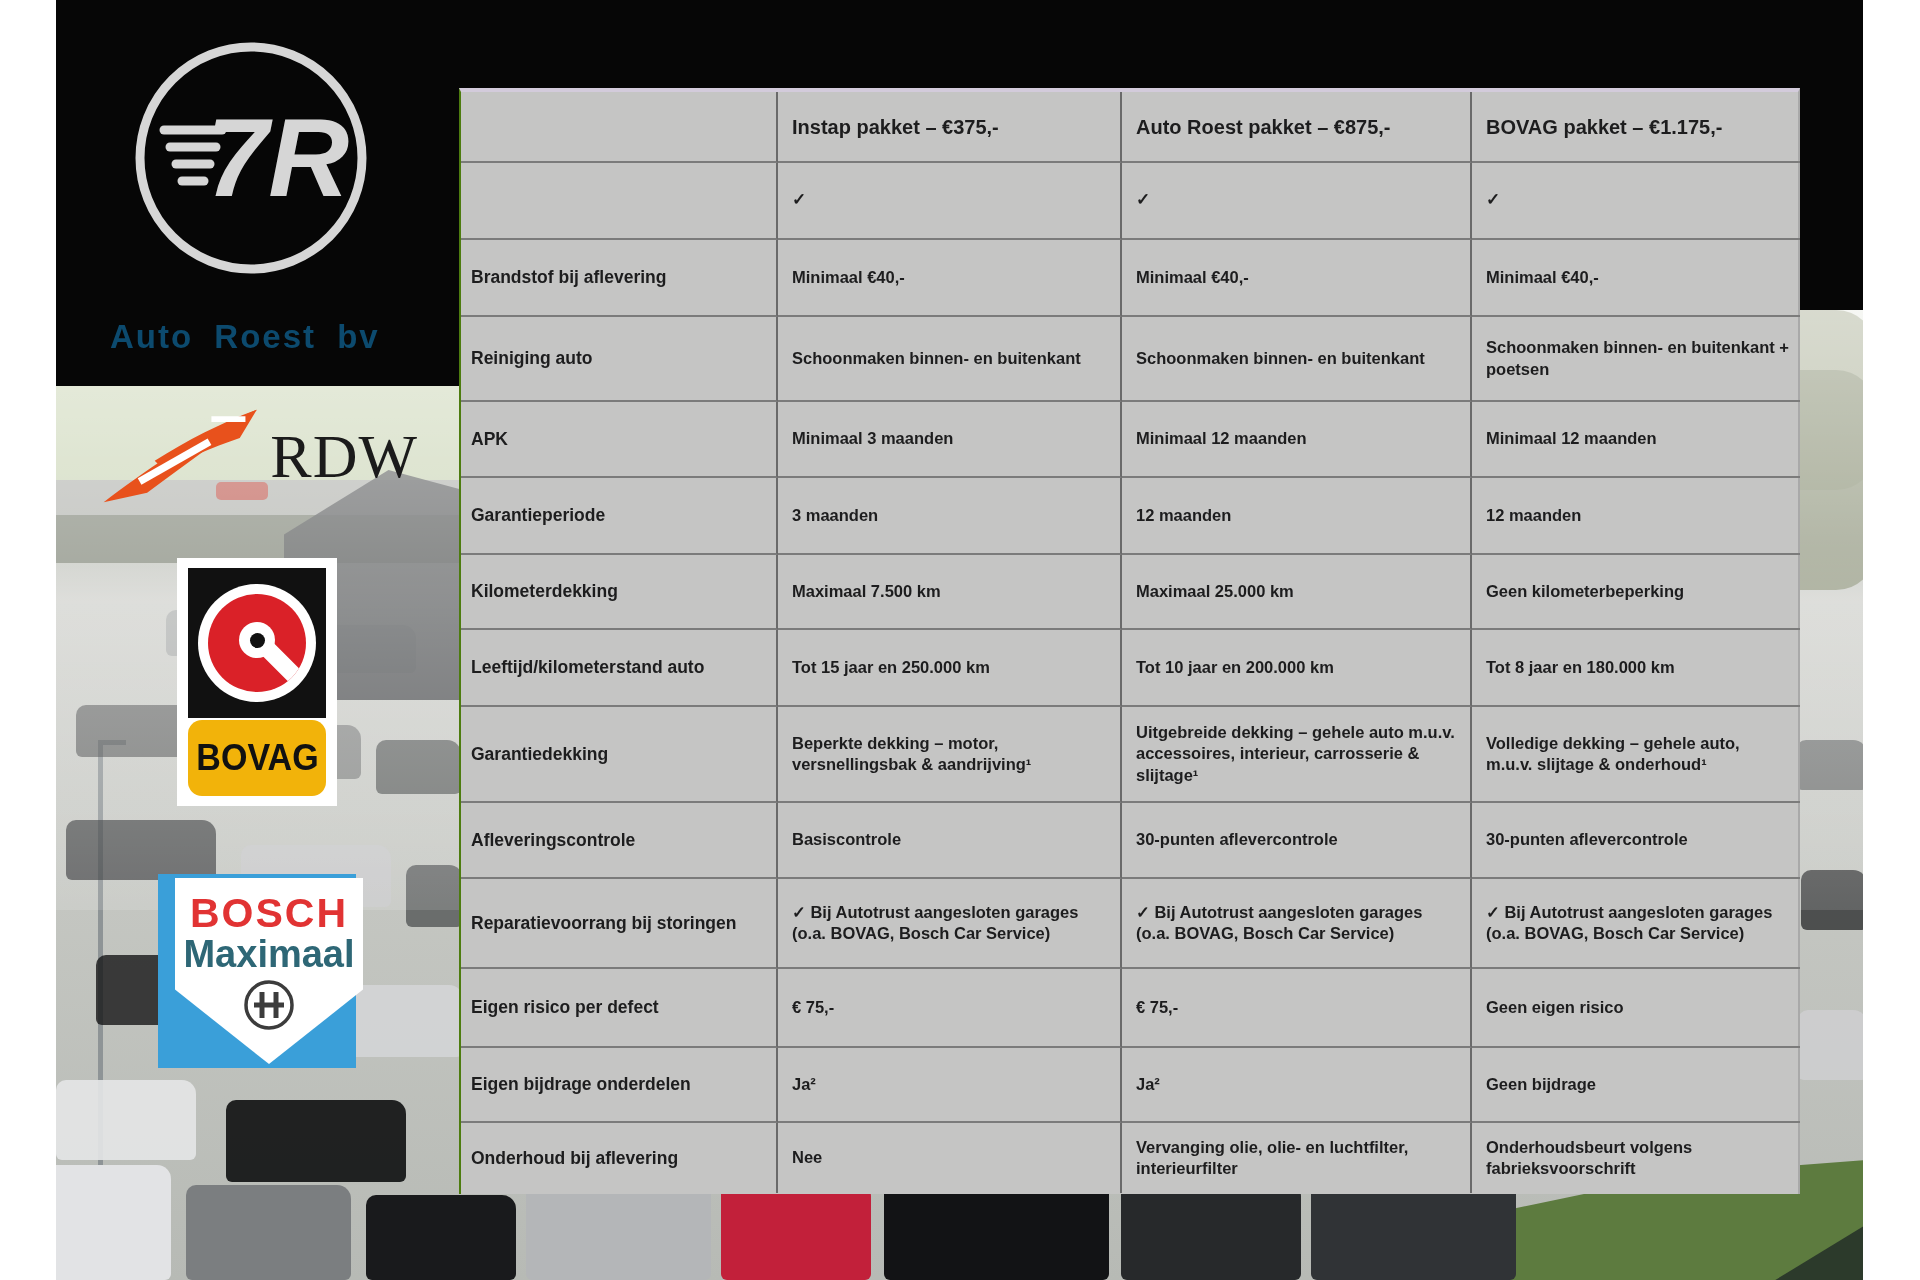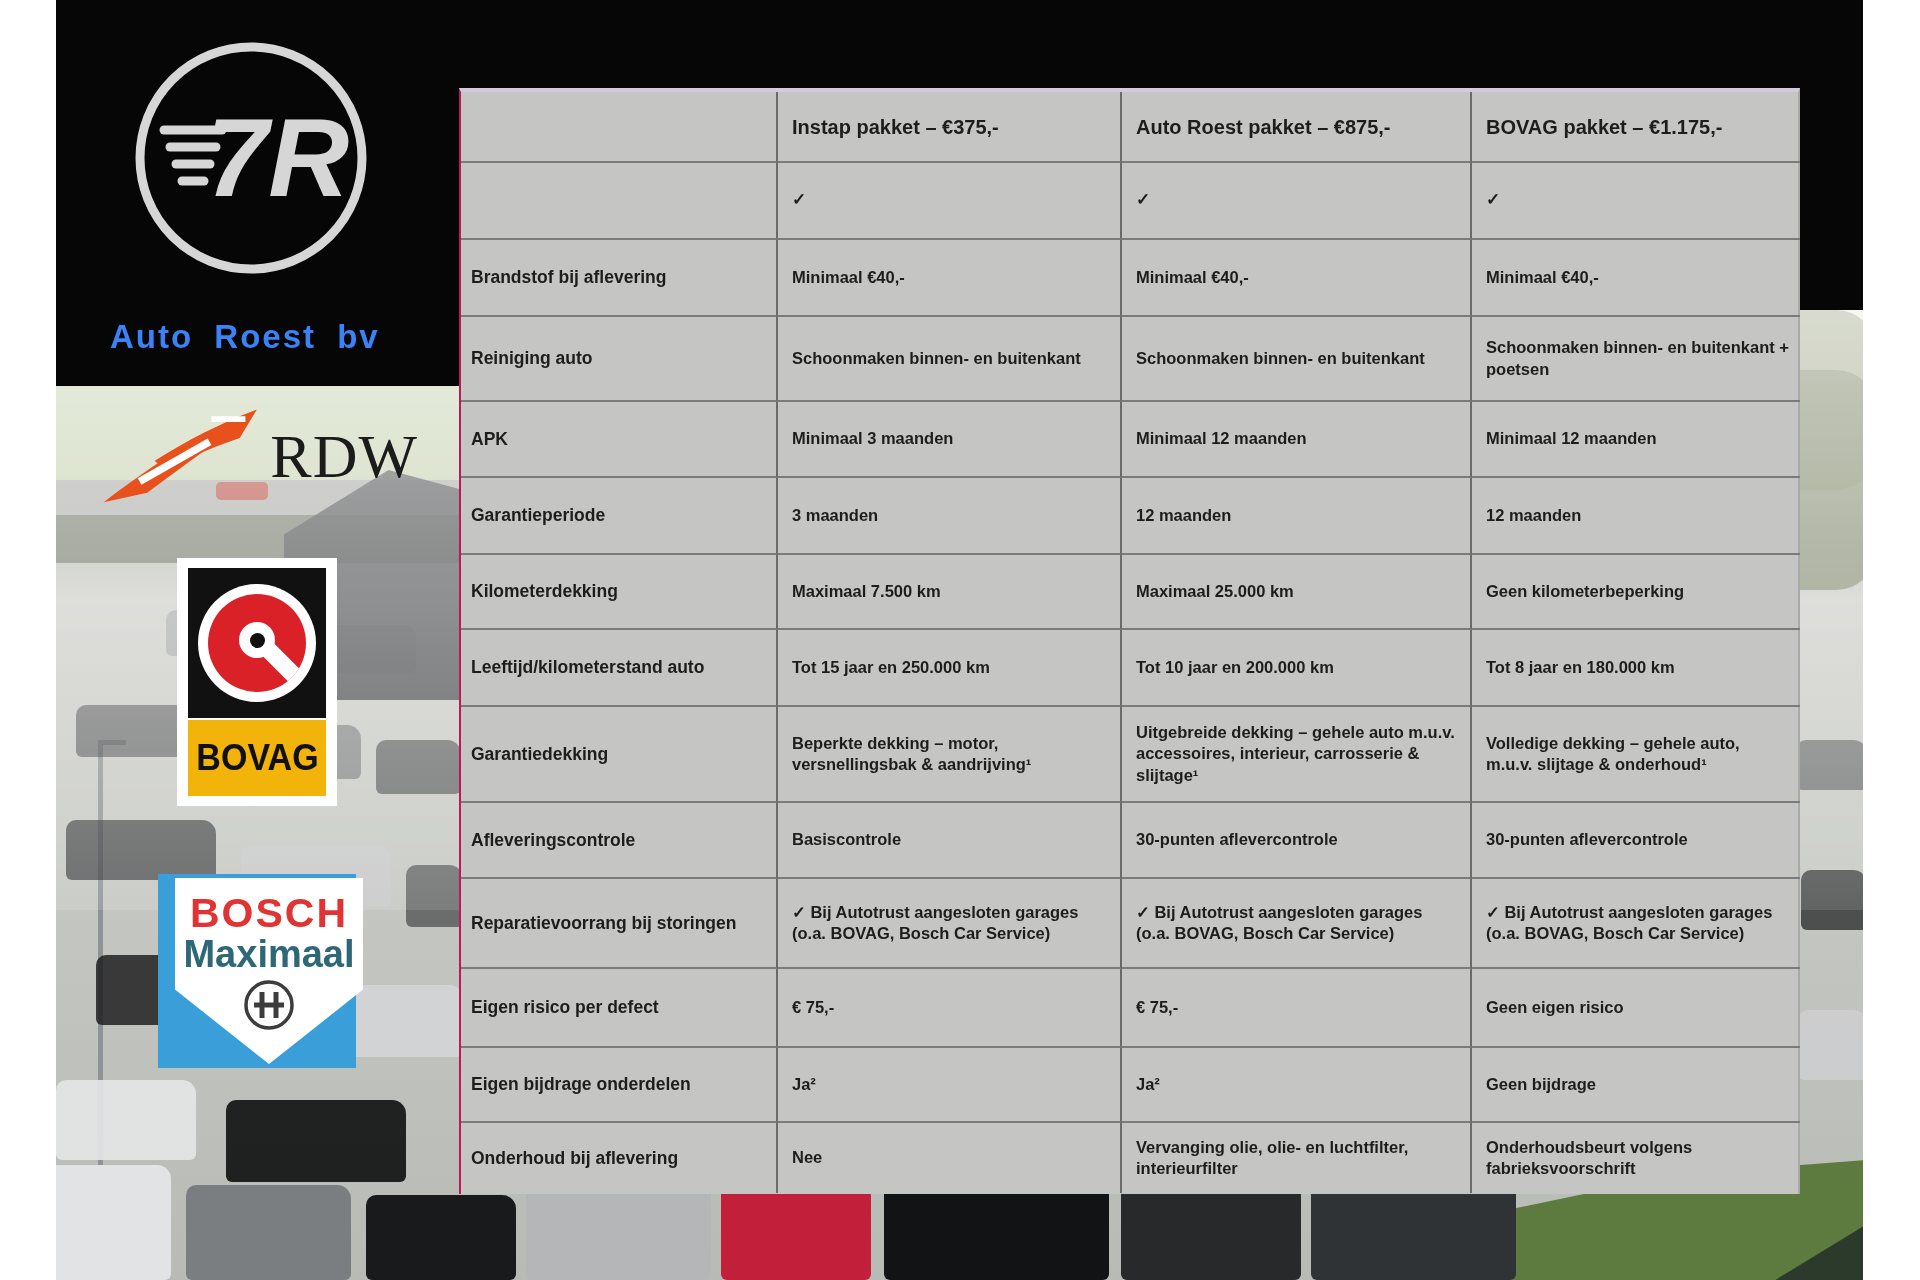--- a/index.html
+++ b/index.html
@@ -14,54 +14,54 @@
   .car{position:absolute;border-radius:10px 14px 6px 6px;}
   .wash{position:absolute;left:0;top:0;width:100%;height:600px;
         background:linear-gradient(rgba(255,255,255,.58),rgba(255,255,255,.12));}
 
   
   .band-a{position:absolute;left:56px;top:0;width:1807px;height:310px;background:#060606;}
   .band-b{position:absolute;left:56px;top:0;width:406px;height:386px;background:#060606;}
 
   
   .ar-logo{position:absolute;left:130px;top:34px;width:242px;height:248px;}
-  .ar-name{position:absolute;left:110px;top:318px;width:330px;color:#3b82f6;
+  .ar-name{position:absolute;left:110px;top:318px;width:330px;color:#0c4a6e;
            font-size:33px;font-weight:700;letter-spacing:2px;word-spacing:10px;}
 
   
   .rdw{position:absolute;left:98px;top:402px;width:320px;height:108px;display:flex;align-items:center;}
   .rdw-text{font-family:"Liberation Serif",serif;font-weight:400;font-size:62px;color:#1b1b1b;
             margin-left:6px;letter-spacing:1px;}
 
   
   .bovag{position:absolute;left:177px;top:558px;width:160px;height:248px;background:#ffffff;
          box-sizing:border-box;padding:10px 11px;display:flex;flex-direction:column;}
   .bovag-top{background:#111111;height:150px;display:flex;align-items:center;justify-content:center;}
   .bovag-ring{width:118px;height:118px;border-radius:50%;background:#ffffff;
               display:flex;align-items:center;justify-content:center;}
   .bovag-disc{width:98px;height:98px;border-radius:50%;background:#da2128;position:relative;overflow:hidden;}
   .bovag-stem{position:absolute;left:46px;top:44px;width:17px;height:58px;background:#ffffff;
               border-radius:9px;transform:rotate(-45deg);transform-origin:50% 10%;}
   .bovag-hub{position:absolute;left:31px;top:28px;width:36px;height:36px;border-radius:50%;background:#ffffff;
              display:flex;align-items:center;justify-content:center;}
   .bovag-hub::after{content:"";width:15px;height:15px;border-radius:50%;background:#111111;}
-  .bovag-band{background:#f2b30a;height:76px;margin-top:2px;display:flex;align-items:center;justify-content:center;}
+  .bovag-band{background:#f2b30a;height:76px;margin-top:2px;display:flex;align-items:center;justify-content:center;border-radius:14px;}
   .bovag-word{font-size:37px;font-weight:800;color:#111111;transform:scaleX(.92);}
 
   
   .bosch{position:absolute;left:158px;top:874px;width:198px;height:194px;background:#3a9fd9;}
   .bosch-shield{position:absolute;left:17px;top:4px;width:188px;height:186px;background:#ffffff;
                 clip-path:polygon(0 0,100% 0,100% 60%,50% 100%,0 60%);
                 display:flex;flex-direction:column;align-items:center;}
   .bosch-word{font-size:41px;font-weight:800;color:#e13333;letter-spacing:2px;margin-top:12px;}
   .bosch-service{font-size:38px;font-weight:700;color:#2e6776;margin-top:-4px;}
 
   
   .table-wrap{position:absolute;left:459px;top:88px;width:1341px;height:1106px;box-sizing:border-box;
-              background:#c5c5c4;border-top:4px solid #d3cbdb;border-left:2px solid #be185d;
+              background:#c5c5c4;border-top:4px solid #d3cbdb;border-left:2px solid #4d7c0f;
               border-right:2px solid #a9a9a9;
               display:grid;grid-template-columns:317px 344px 350px 328px;
               grid-template-rows:71px 77px 77px 85px 76px 77px 75px 77px 96px 76px 90px 79px 75px 70px;}
   .cell{box-sizing:border-box;border-right:2px solid #6a6a6a;border-bottom:2px solid #7b7b7b;
         display:flex;align-items:center;padding:6px 10px 6px 14px;color:#1d1d1e;font-weight:700;
         font-size:16.5px;line-height:1.3;}
   .cell.last-col{border-right:none;}
   .cell.last-row{border-bottom:none;}
   .header-cell{font-size:20px;}
   .label-cell{font-size:17.5px;padding-left:10px;}

